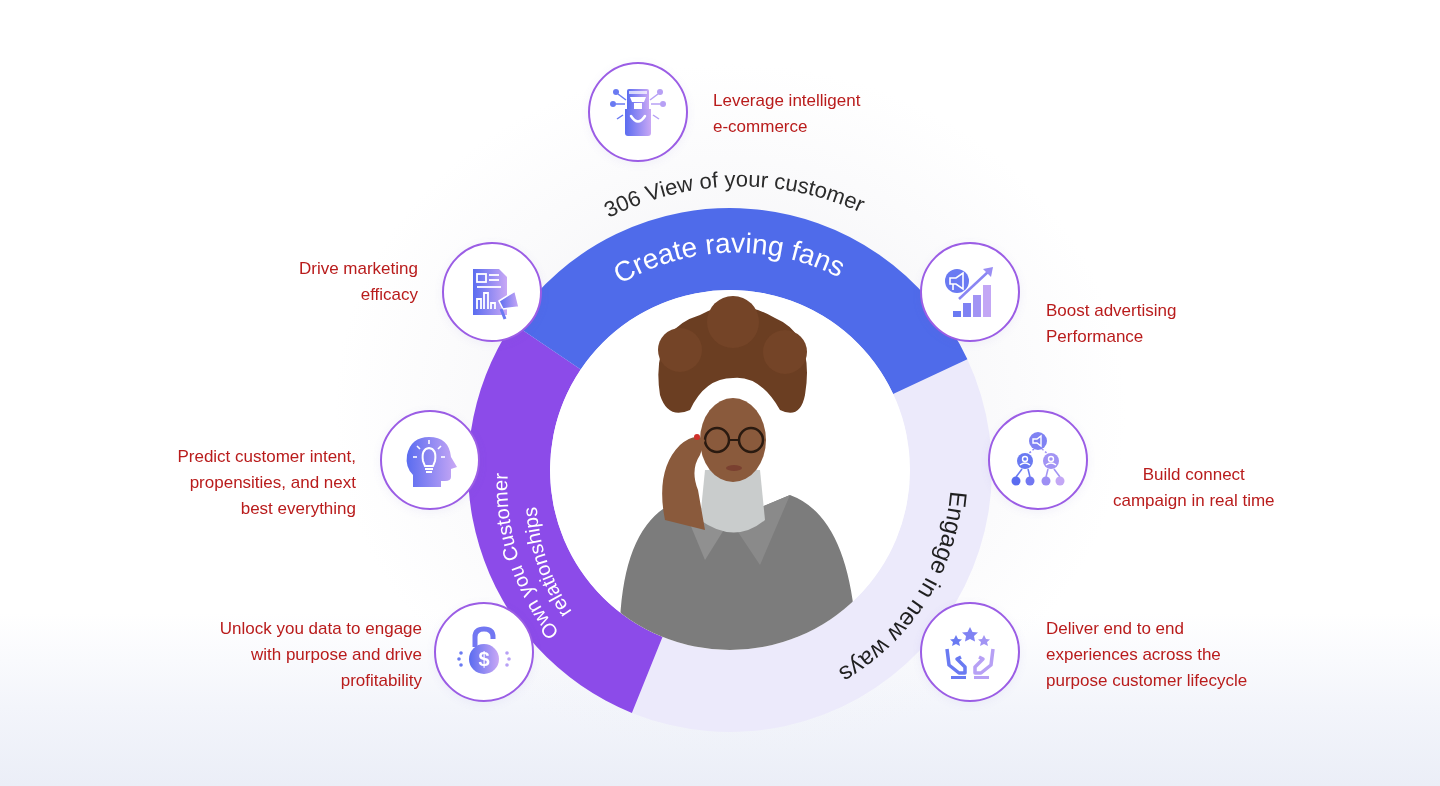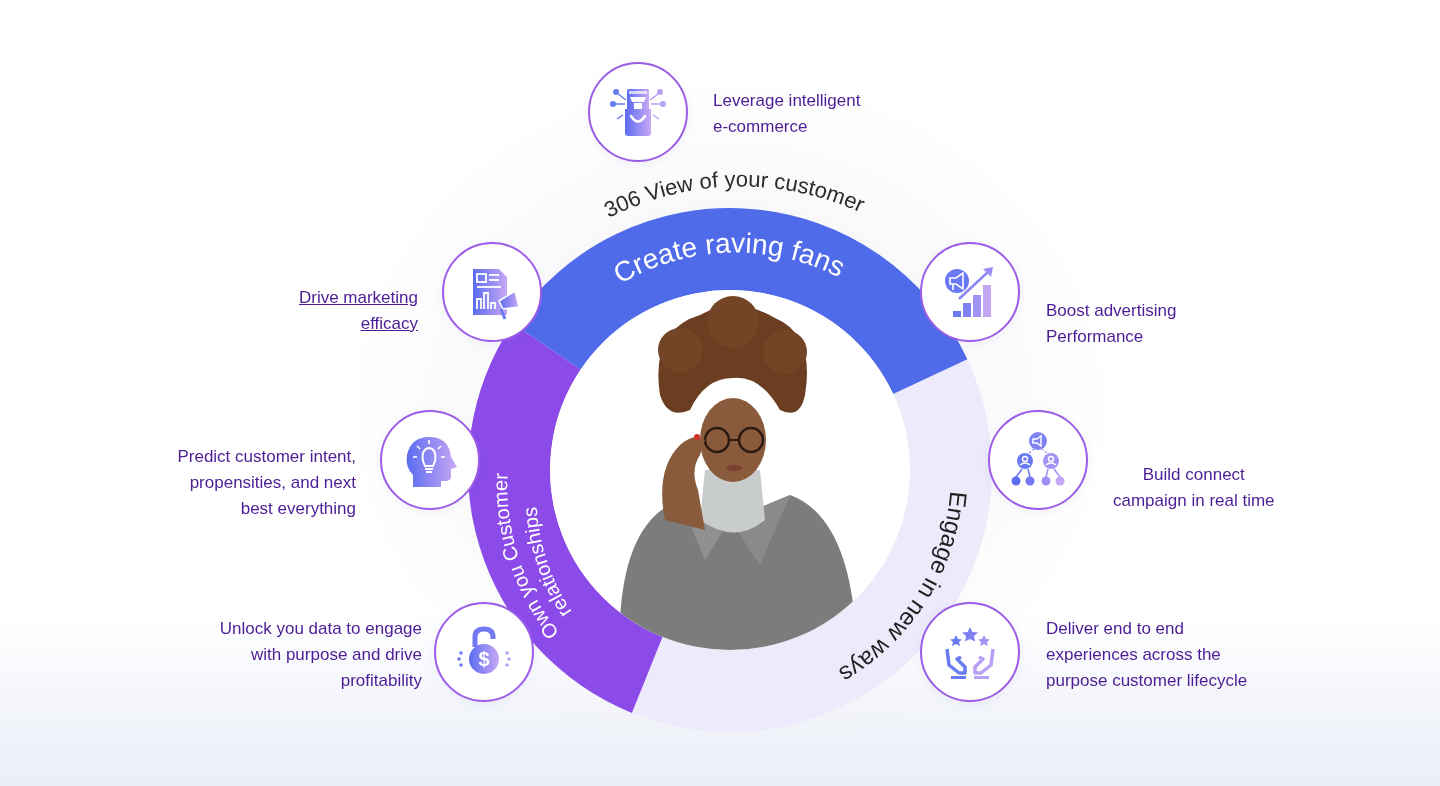--- a/index.html
+++ b/index.html
@@ -16,21 +16,21 @@
   }
   svg.diagram { position: absolute; left: 0; top: 0; }
   .node {
     position: absolute; width: 100px; height: 100px; border-radius: 50%;
     background: #ffffff; border: 2px solid #9b5de5; box-sizing: border-box;
     display: flex; align-items: center; justify-content: center;
     box-shadow: 0 2px 10px rgba(120,100,200,0.08);
   }
   .node svg { width: 62px; height: 62px; }
   .label {
-    position: absolute; font-size: 17px; line-height: 26px; color: #4c1d95;
+    position: absolute; font-size: 17px; line-height: 26px; color: #b91c1c;
     font-family: "Liberation Sans", "DejaVu Sans", sans-serif;
     white-space: pre-line;
   }
   .label.right { text-align: right; }
   .label.left { text-align: left; }
 </style>
 </head>
 <body>
 
 <div class="glow"></div>
@@ -133,21 +133,21 @@
     <path d="M 12 8 L 38 8 L 46 16 L 46 54 L 12 54 Z" fill="url(#iconGrad)"></path>
     <rect x="16" y="13" width="9" height="8" fill="none" stroke="#ffffff" stroke-width="1.8"></rect>
     <line x1="28" y1="14" x2="38" y2="14" stroke="#ffffff" stroke-width="1.8"></line>
     <line x1="28" y1="19" x2="38" y2="19" stroke="#ffffff" stroke-width="1.8"></line>
     <line x1="16" y1="26" x2="40" y2="26" stroke="#ffffff" stroke-width="1.8"></line>
     <path d="M 16 48 L 16 38 L 20 38 L 20 48 M 23 48 L 23 32 L 27 32 L 27 48 M 30 48 L 30 42 L 34 42 L 34 48" fill="none" stroke="#ffffff" stroke-width="1.8"></path>
     <path d="M 38 40 L 54 30 L 58 46 L 42 48 Z" fill="url(#iconGrad)" stroke="#ffffff" stroke-width="1.5"></path>
     <line x1="40" y1="48" x2="44" y2="58" stroke="#6a7af2" stroke-width="3"></line>
   </svg>
 </div>
-<div class="label right" style="left:240px; top:285px; width:178px;text-decoration:underline;">Drive marketing
+<div class="label right" style="left:240px; top:256px; width:178px;">Drive marketing
 efficacy</div>
 
 <div class="node" style="left:920px; top:242px;">
   <svg viewBox="0 0 62 62">
     <circle cx="18" cy="20" r="12" fill="#6a7af2"></circle>
     <path d="M 11 17 L 17 17 L 24 12 L 24 28 L 17 23 L 11 23 Z" fill="none" stroke="#ffffff" stroke-width="1.6"></path>
     <line x1="14" y1="23" x2="14" y2="29" stroke="#ffffff" stroke-width="1.6"></line>
     <line x1="20" y1="38" x2="50" y2="10" stroke="#8a86f3" stroke-width="2.5"></line>
     <path d="M 44 8 L 54 6 L 52 16 Z" fill="#9a8ef4"></path>
     <rect x="14" y="50" width="8" height="6" fill="#6a7af2"></rect>

